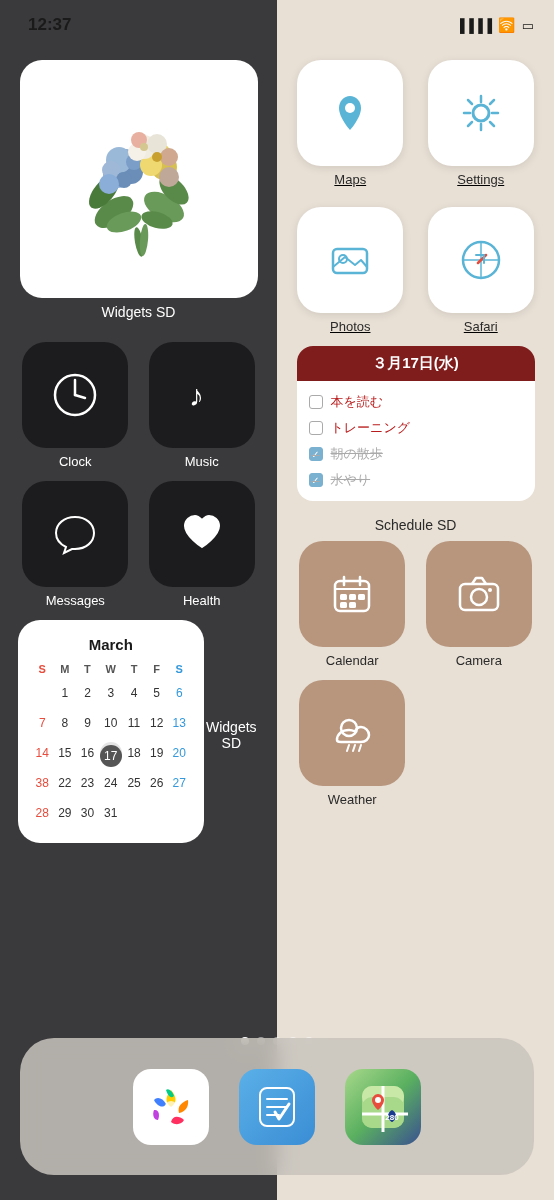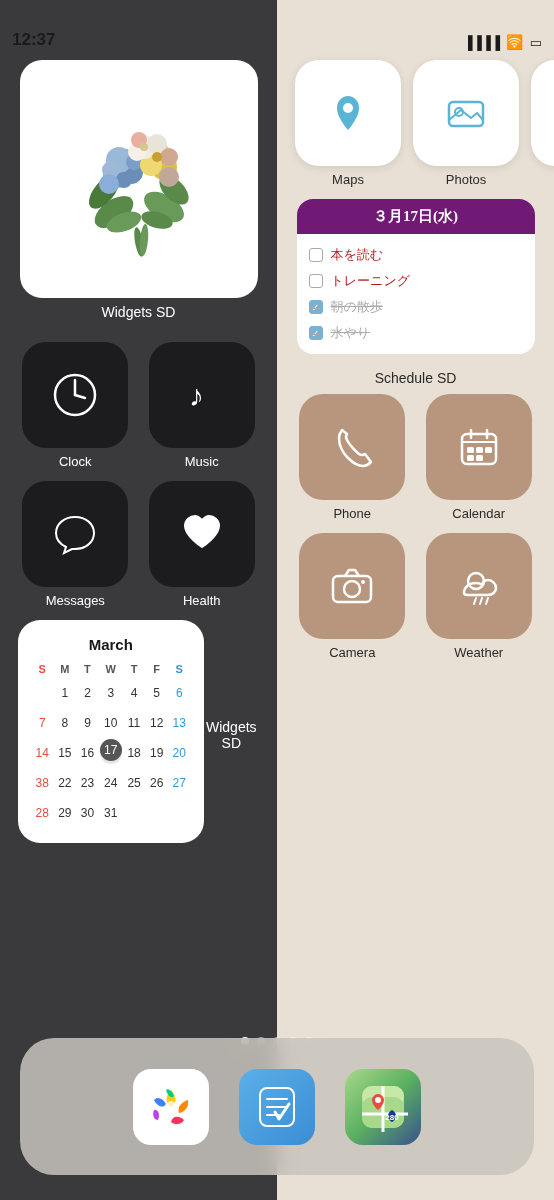--- a/index.html
+++ b/index.html
@@ -25,26 +25,26 @@
       position: absolute;
       left: 277px; top: 0;
       width: 277px;
       height: 1200px;
       background: #e8e0d5;
     }
 
     
     .status-bar {
       position: absolute;
-      top: 0; left: 0; right: 0;
+      top: 0; left: 8px; right: 0;
       height: 50px;
       display: flex;
-      align-items: flex-end;
+      align-items: center;
       justify-content: space-between;
-      padding: 0 12px;
+      padding: 0 20px;
       z-index: 10;
     }
     .status-time {
       color: #1a1a1a;
       font-size: 17px;
       font-weight: 600;
     }
     .status-icons {
       display: flex;
       align-items: center;
@@ -142,21 +142,21 @@
     }
     .cal-cell.sunday { color: #e74c3c; }
     .cal-cell.saturday { color: #3498db; }
     .cal-cell.today {
       background: #e5e5e5;
       color: white;
       border-radius: 50%;
       width: 22px;
       height: 22px;
       display: flex;
-      align-items: flex-end;
+      align-items: flex-start;
       justify-content: center;
       margin: auto;
     }
     .cal-cell.empty { color: transparent; }
     .cal-widget-label {
       color: white;
       font-size: 14px;
       text-align: center;
       margin-top: 6px;
     }
@@ -165,23 +165,24 @@
     .right-content {
       position: absolute;
       left: 277px; top: 50px;
       width: 277px;
       padding: 10px 18px;
     }
 
     
     .top-apps {
       display: grid;
-      grid-template-columns: 1fr 1fr 1fr 1fr;
-      gap: 12px;
+      grid-template-columns: 1fr 1fr;
+      gap: 20px;
       margin-bottom: 12px;
+      text-decoration: underline;
     }
     .light-app-icon {
       display: flex;
       flex-direction: column;
       align-items: center;
       gap: 6px;
     }
     .light-app-bg {
       width: 106px;
       height: 106px;
@@ -199,27 +200,26 @@
 
     
     .schedule-widget {
       background: white;
       border-radius: 16px;
       overflow: hidden;
       margin-bottom: 12px;
       width: 238px;
     }
     .schedule-header {
-      background: #701a75;
+      background: #7f1d1d;
       color: white;
       text-align: center;
       font-size: 15px;
       font-weight: 600;
       padding: 8px;
-      font-family: Liberation Serif, serif;
     }
     .schedule-items {
       padding: 8px 12px;
     }
     .schedule-item {
       display: flex;
       align-items: center;
       gap: 8px;
       padding: 4px 0;
       font-size: 13px;
@@ -585,20 +585,29 @@
     <div class="light-app-icon">
       <div class="light-app-bg">
         <svg width="50" height="50" viewBox="0 0 50 50">
           <path d="M25 8 C19 8 14 13 14 20 C14 30 25 42 25 42 C25 42 36 30 36 20 C36 13 31 8 25 8Z" fill="#5ab4d6"></path>
           <circle cx="25" cy="20" r="5" fill="white"></circle>
         </svg>
       </div>
       <span class="light-app-label">Maps</span>
     </div>
 
+    <div class="light-app-icon">
+      <div class="light-app-bg">
+        <svg width="50" height="50" viewBox="0 0 50 50">
+          <circle cx="25" cy="25" r="8" fill="none" stroke="#5ab4d6" stroke-width="3"></circle>
+          <path d="M25 8 L25 14 M25 36 L25 42 M8 25 L14 25 M36 25 L42 25 M12 12 L16 16 M34 34 L38 38 M38 12 L34 16 M16 34 L12 38" stroke="#5ab4d6" stroke-width="2.5" stroke-linecap="round"></path>
+        </svg>
+      </div>
+      <span class="light-app-label">Settings</span>
+    </div>
 
     <div class="light-app-icon">
       <div class="light-app-bg">
         <svg width="50" height="50" viewBox="0 0 50 50">
           <rect x="8" y="14" width="34" height="24" rx="4" fill="none" stroke="#5ab4d6" stroke-width="2.5"></rect>
           <circle cx="18" cy="24" r="4" fill="none" stroke="#5ab4d6" stroke-width="2"></circle>
           <path d="M8 32 L20 22 L30 30 L36 25 L42 32" fill="none" stroke="#5ab4d6" stroke-width="2" stroke-linejoin="round"></path>
         </svg>
       </div>
       <span class="light-app-label">Photos</span>
@@ -638,28 +647,20 @@
           <div class="checkbox checked">✓</div>
           <span>水やり</span>
         </div>
       </div>
     </div>
     <span class="schedule-label">Schedule SD</span>
   </div>
 
   <div class="brown-apps">
 
-    <div class="brown-app-icon">
-      <div class="brown-app-bg">
-        <svg width="50" height="50" viewBox="0 0 50 50">
-          <path d="M15 8 C15 8 12 12 12 16 C12 32 28 44 36 44 C40 44 44 40 44 40 L38 32 C38 32 35 34 32 32 C28 29 22 22 20 18 C18 15 20 12 20 12 Z" fill="none" stroke="white" stroke-width="2.5" stroke-linejoin="round"></path>
-        </svg>
-      </div>
-      <span class="brown-app-label">Phone</span>
-    </div>
 
     <div class="brown-app-icon">
       <div class="brown-app-bg">
         <svg width="50" height="50" viewBox="0 0 50 50">
           <rect x="8" y="12" width="34" height="30" rx="5" fill="none" stroke="white" stroke-width="2.5"></rect>
           <line x1="8" y1="20" x2="42" y2="20" stroke="white" stroke-width="2"></line>
           <line x1="17" y1="8" x2="17" y2="16" stroke="white" stroke-width="2.5" stroke-linecap="round"></line>
           <line x1="33" y1="8" x2="33" y2="16" stroke="white" stroke-width="2.5" stroke-linecap="round"></line>
           <rect x="13" y="25" width="7" height="6" rx="1.5" fill="white"></rect>
           <rect x="22" y="25" width="7" height="6" rx="1.5" fill="white"></rect>

